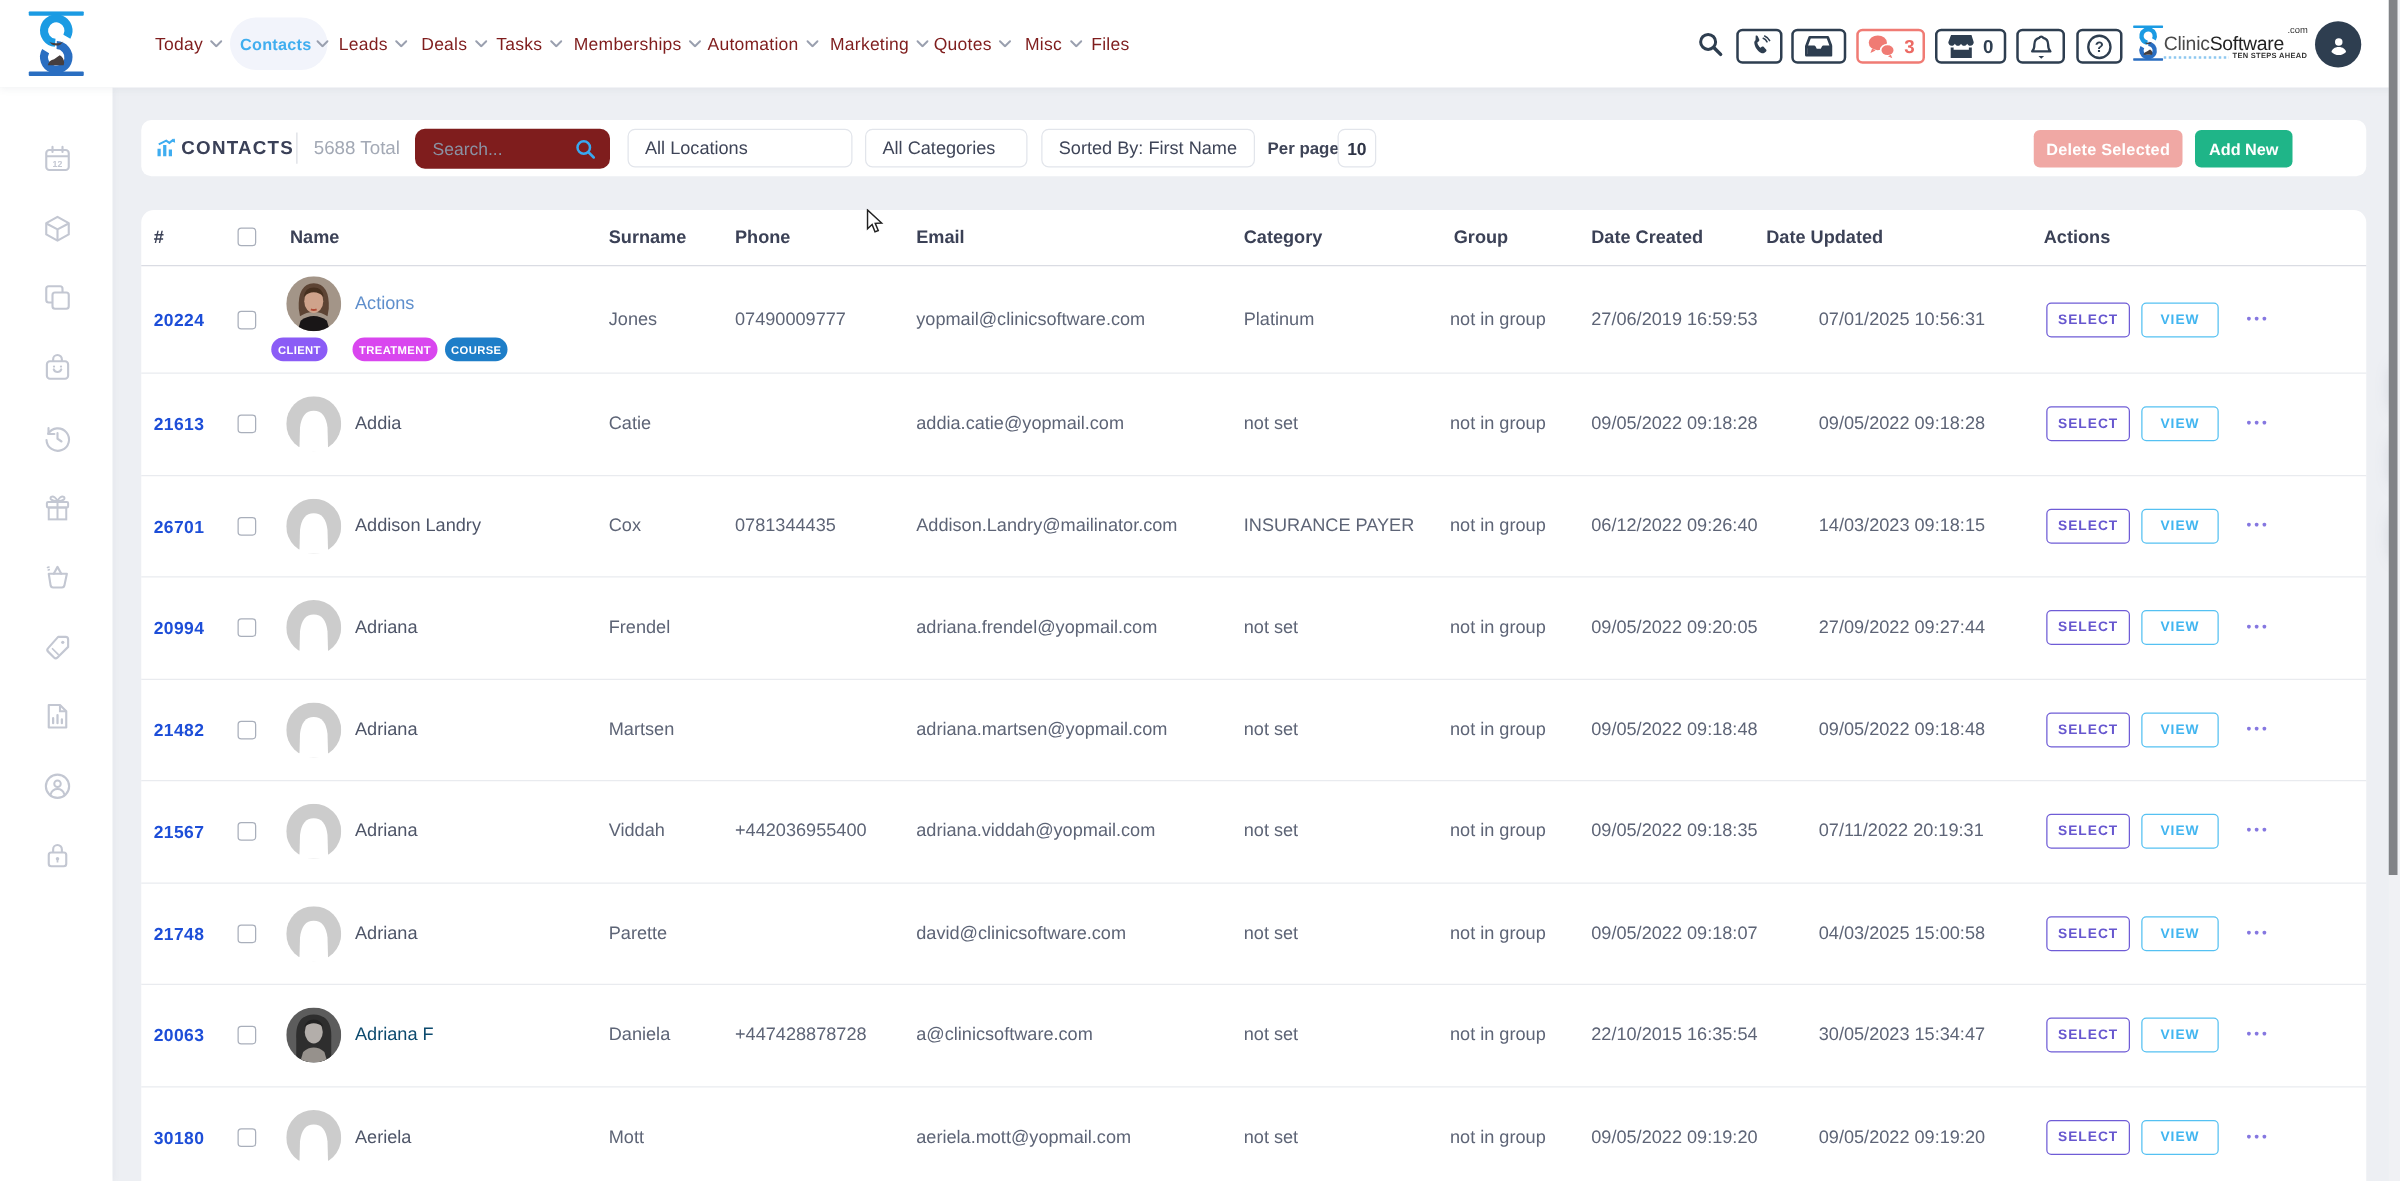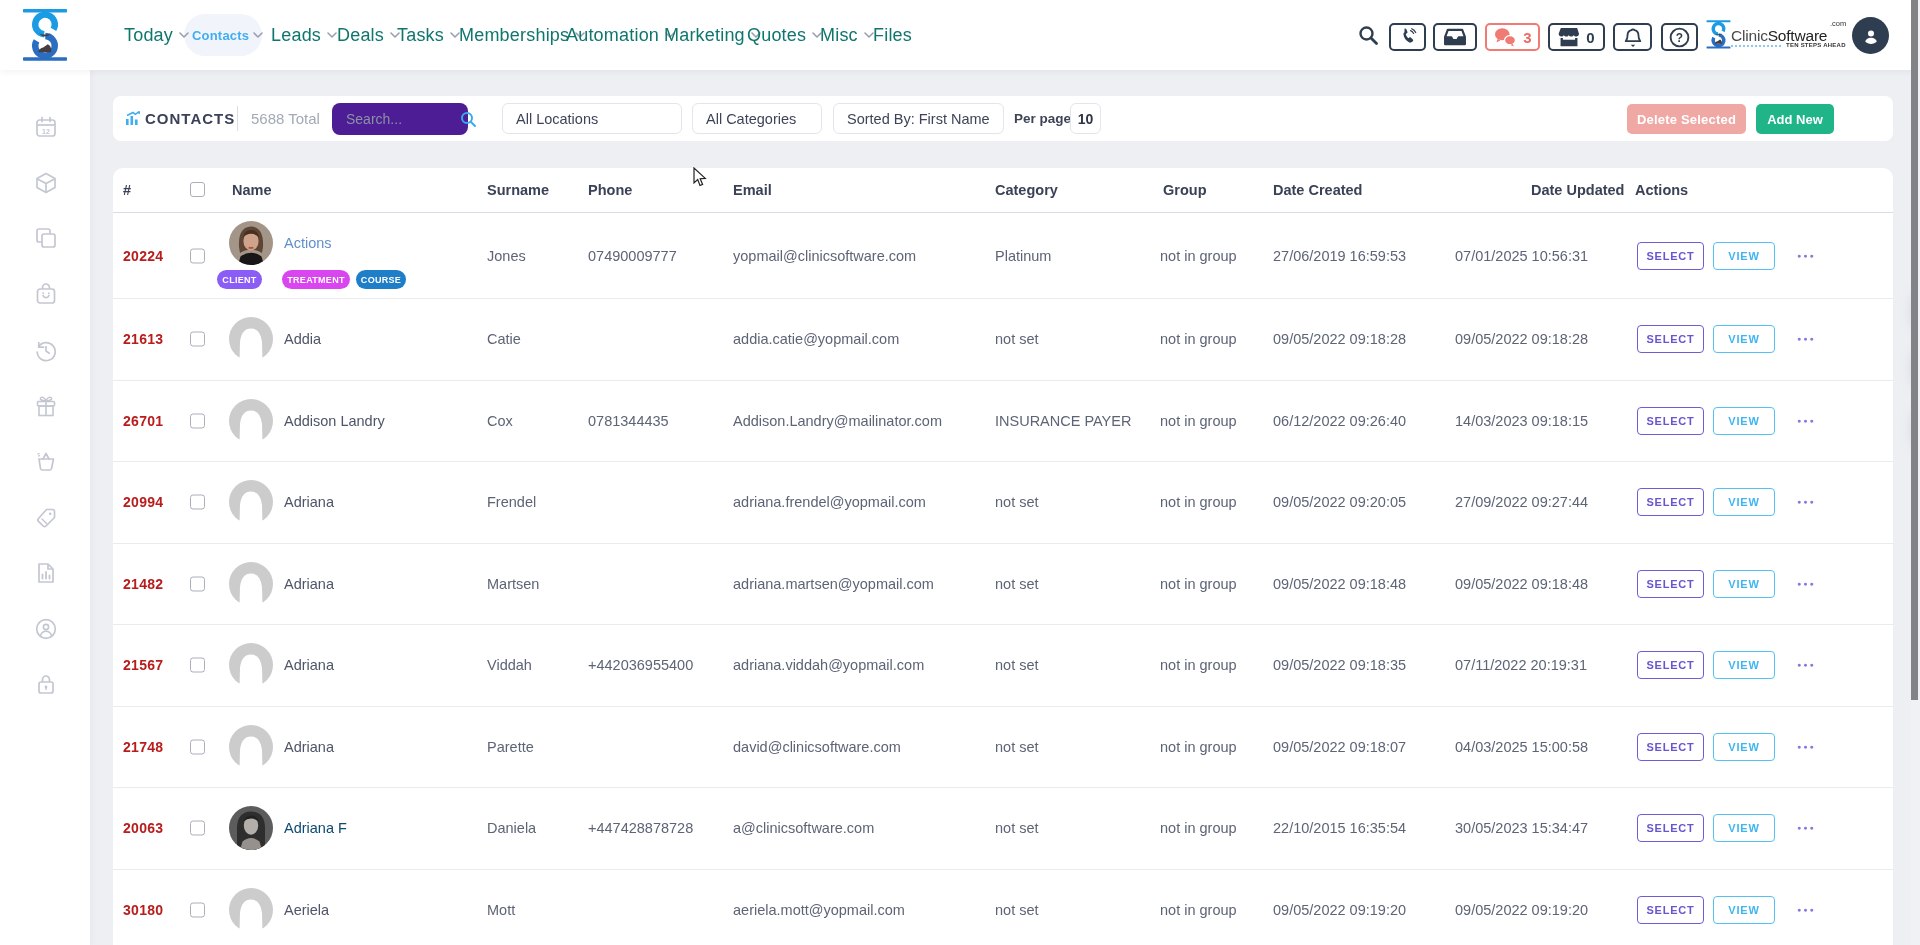--- a/index.html
+++ b/index.html
@@ -2,54 +2,54 @@
 <html><head>
 <meta charset="utf-8">
 <style>
 * { margin:0; padding:0; box-sizing:border-box; }
 html,body { width:1920px; height:945px; overflow:hidden; }
 body { background:#edeff3; font-family:"Liberation Sans", sans-serif; position:relative; }
 .abs { position:absolute; }
 
 
 .topbar { position:absolute; left:0; top:0; width:1920px; height:70px; background:#ffffff; box-shadow:0 2px 6px rgba(90,100,120,.08); z-index:5; }
-.nav-item { position:absolute; top:0; height:70px; display:flex; align-items:center; font-size:18px; color:#0f766e; font-weight:500; letter-spacing:.2px; }
+.nav-item { position:absolute; top:0; height:70px; display:flex; align-items:center; font-size:14px; color:#7f1d1d; font-weight:500; letter-spacing:.2px; }
 .nav-item .chev { margin-left:6px; }
 .nav-pill { position:absolute; left:184px; top:14px; width:78px; height:42px; background:#f2f4fb; border-radius:21px; }
 .nav-contacts { color:#41aeef; font-weight:600; }
 
 .hbtn { position:absolute; top:23px; height:28px; border:2px solid #2e3e50; border-radius:5px; background:#fff; display:flex; align-items:center; justify-content:center; gap:6px; }
 .hbtn.red { border-color:#f07b74; }
 .hbtn .cnt { font-size:15px; font-weight:bold; color:#2e3e50; }
 
 
 .sidebar { position:absolute; left:0; top:70px; width:90px; height:875px; background:#ffffff; z-index:4; box-shadow:2px 0 5px rgba(120,130,150,.06); }
 .sic { position:absolute; left:34px; width:24px; height:24px; }
 
 
 .toolbar { position:absolute; left:113px; top:96px; width:1780px; height:45px; background:#fff; border-radius:8px; }
 .tb-title { position:absolute; left:32px; top:14px; font-size:15px; font-weight:bold; color:#3a4057; letter-spacing:1px; }
 .tb-sep { position:absolute; left:124px; top:10px; width:1px; height:25px; background:#dcdee4; }
 .tb-total { position:absolute; left:138px; top:14px; font-size:15px; color:#a3a9b5; }
-.tb-search { position:absolute; left:219px; top:7px; width:136px; height:32px; background:#4c1d95; border-radius:8px; }
+.tb-search { position:absolute; left:219px; top:7px; width:156px; height:32px; background:#7f1d1d; border-radius:8px; }
 .tb-search span { position:absolute; left:14px; top:8px; font-size:14px; color:#8a92a3; }
 .tb-sel { position:absolute; top:7px; height:31px; background:#fff; border:1px solid #e2e5eb; border-radius:6px; font-size:14.5px; color:#3e4457; font-weight:500; display:flex; align-items:center; padding-left:13px; }
 .tb-label { position:absolute; left:901px; top:15px; font-size:13.5px; color:#3e4457; font-weight:600; }
 .tb-pp { position:absolute; left:957px; top:7px; width:31px; height:31px; border:1px solid #e2e5eb; border-radius:6px; font-size:14px; font-weight:bold; color:#2f3547; display:flex; align-items:center; justify-content:center; }
 .btn-del { position:absolute; left:1514px; top:8px; width:119px; height:30px; background:#f0a8a4; border-radius:5px; color:#fff; font-size:13px; font-weight:bold; display:flex; align-items:center; justify-content:center; letter-spacing:.2px; }
 .btn-add { position:absolute; left:1643px; top:8px; width:78px; height:30px; background:#1fb588; border-radius:5px; color:#fff; font-size:13px; font-weight:bold; display:flex; align-items:center; justify-content:center; }
 
 
 .tcard { position:absolute; left:113px; top:168px; width:1780px; height:777px; background:#fff; border-radius:10px 10px 0 0; }
 .thead { position:relative; height:45px; border-bottom:1px solid #dadce3; }
 .thead > span { position:absolute; top:14px; font-size:14.5px; font-weight:bold; color:#3b4156; }
 .trow { position:relative; height:81.5px; border-bottom:1px solid #e9ebef; }
 .trow.first { height:86px; }
 .cell { position:absolute; top:50%; transform:translateY(-50%); font-size:14.5px; color:#5d6476; }
-.cid { font-weight:bold; color:#b91c1c; font-size:14px; letter-spacing:.3px;text-align:center; }
+.cid { font-weight:bold; color:#1d4ed8; font-size:14px; letter-spacing:.3px;text-align:center; }
 .cb { position:absolute; left:77px; top:50%; transform:translateY(-50%); width:15px; height:15px; border:1.5px solid #a9afbb; border-radius:3px; background:#fff; }
 .avatar { position:absolute; left:116px; top:50%; transform:translateY(-50%); width:44px; height:44px; }
 .cname { left:171px; }
 .btn-select { position:absolute; left:1524px; top:50%; transform:translateY(-50%); width:67px; height:28px; border:1.5px solid #6f5cd6; border-radius:4px; color:#6656cf; font-size:11px; font-weight:bold; letter-spacing:.8px; display:flex; align-items:center; justify-content:center; background:#fff; }
 .btn-view { position:absolute; left:1600px; top:50%; transform:translateY(-50%); width:62px; height:28px; border:1.5px solid #55c1f2; border-radius:4px; color:#41b5f0; font-size:11px; font-weight:bold; letter-spacing:.8px; display:flex; align-items:center; justify-content:center; background:#fff; }
 .dots { position:absolute; left:1684px; top:50%; transform:translateY(-58%); color:#8577e0; font-size:7px; font-weight:bold; letter-spacing:2px; }
 .badge { position:absolute; top:57px; height:19px; border-radius:10px; color:#fff; font-size:9px; font-weight:bold; display:flex; align-items:center; justify-content:center; letter-spacing:.3px; }
 
 
 .floater { position:absolute; left:1876px; width:36px; height:36px; background:#fff; border-radius:9px; box-shadow:0 4px 14px rgba(120,130,150,.35); display:flex; align-items:center; justify-content:center;margin-left:39px; }
@@ -264,21 +264,21 @@
   <div class="thead">
     <span style="left:10px">#</span>
     <span class="cb" style="top:14px;transform:none"></span>
     <span style="left:119px">Name</span>
     <span style="left:374px">Surname</span>
     <span style="left:475px">Phone</span>
     <span style="left:620px">Email</span>
     <span style="left:882px">Category</span>
     <span style="left:1050px">Group</span>
     <span style="left:1160px">Date Created</span>
-    <span style="left:1418px">Date Updated</span>
+    <span style="left:1300px">Date Updated</span>
     <span style="left:1522px">Actions</span>
   </div>
 <div class="trow first">
       <span class="cell cid" style="left:10px">20224</span>
       <span class="cb"></span>
       <span class="avatar" style="top:8px;transform:none"><svg width="44" height="44" viewBox="0 0 44 44">
           <defs>
             <clipPath id="c1">
               <circle cx="22" cy="22" r="22"></circle>
             </clipPath>

